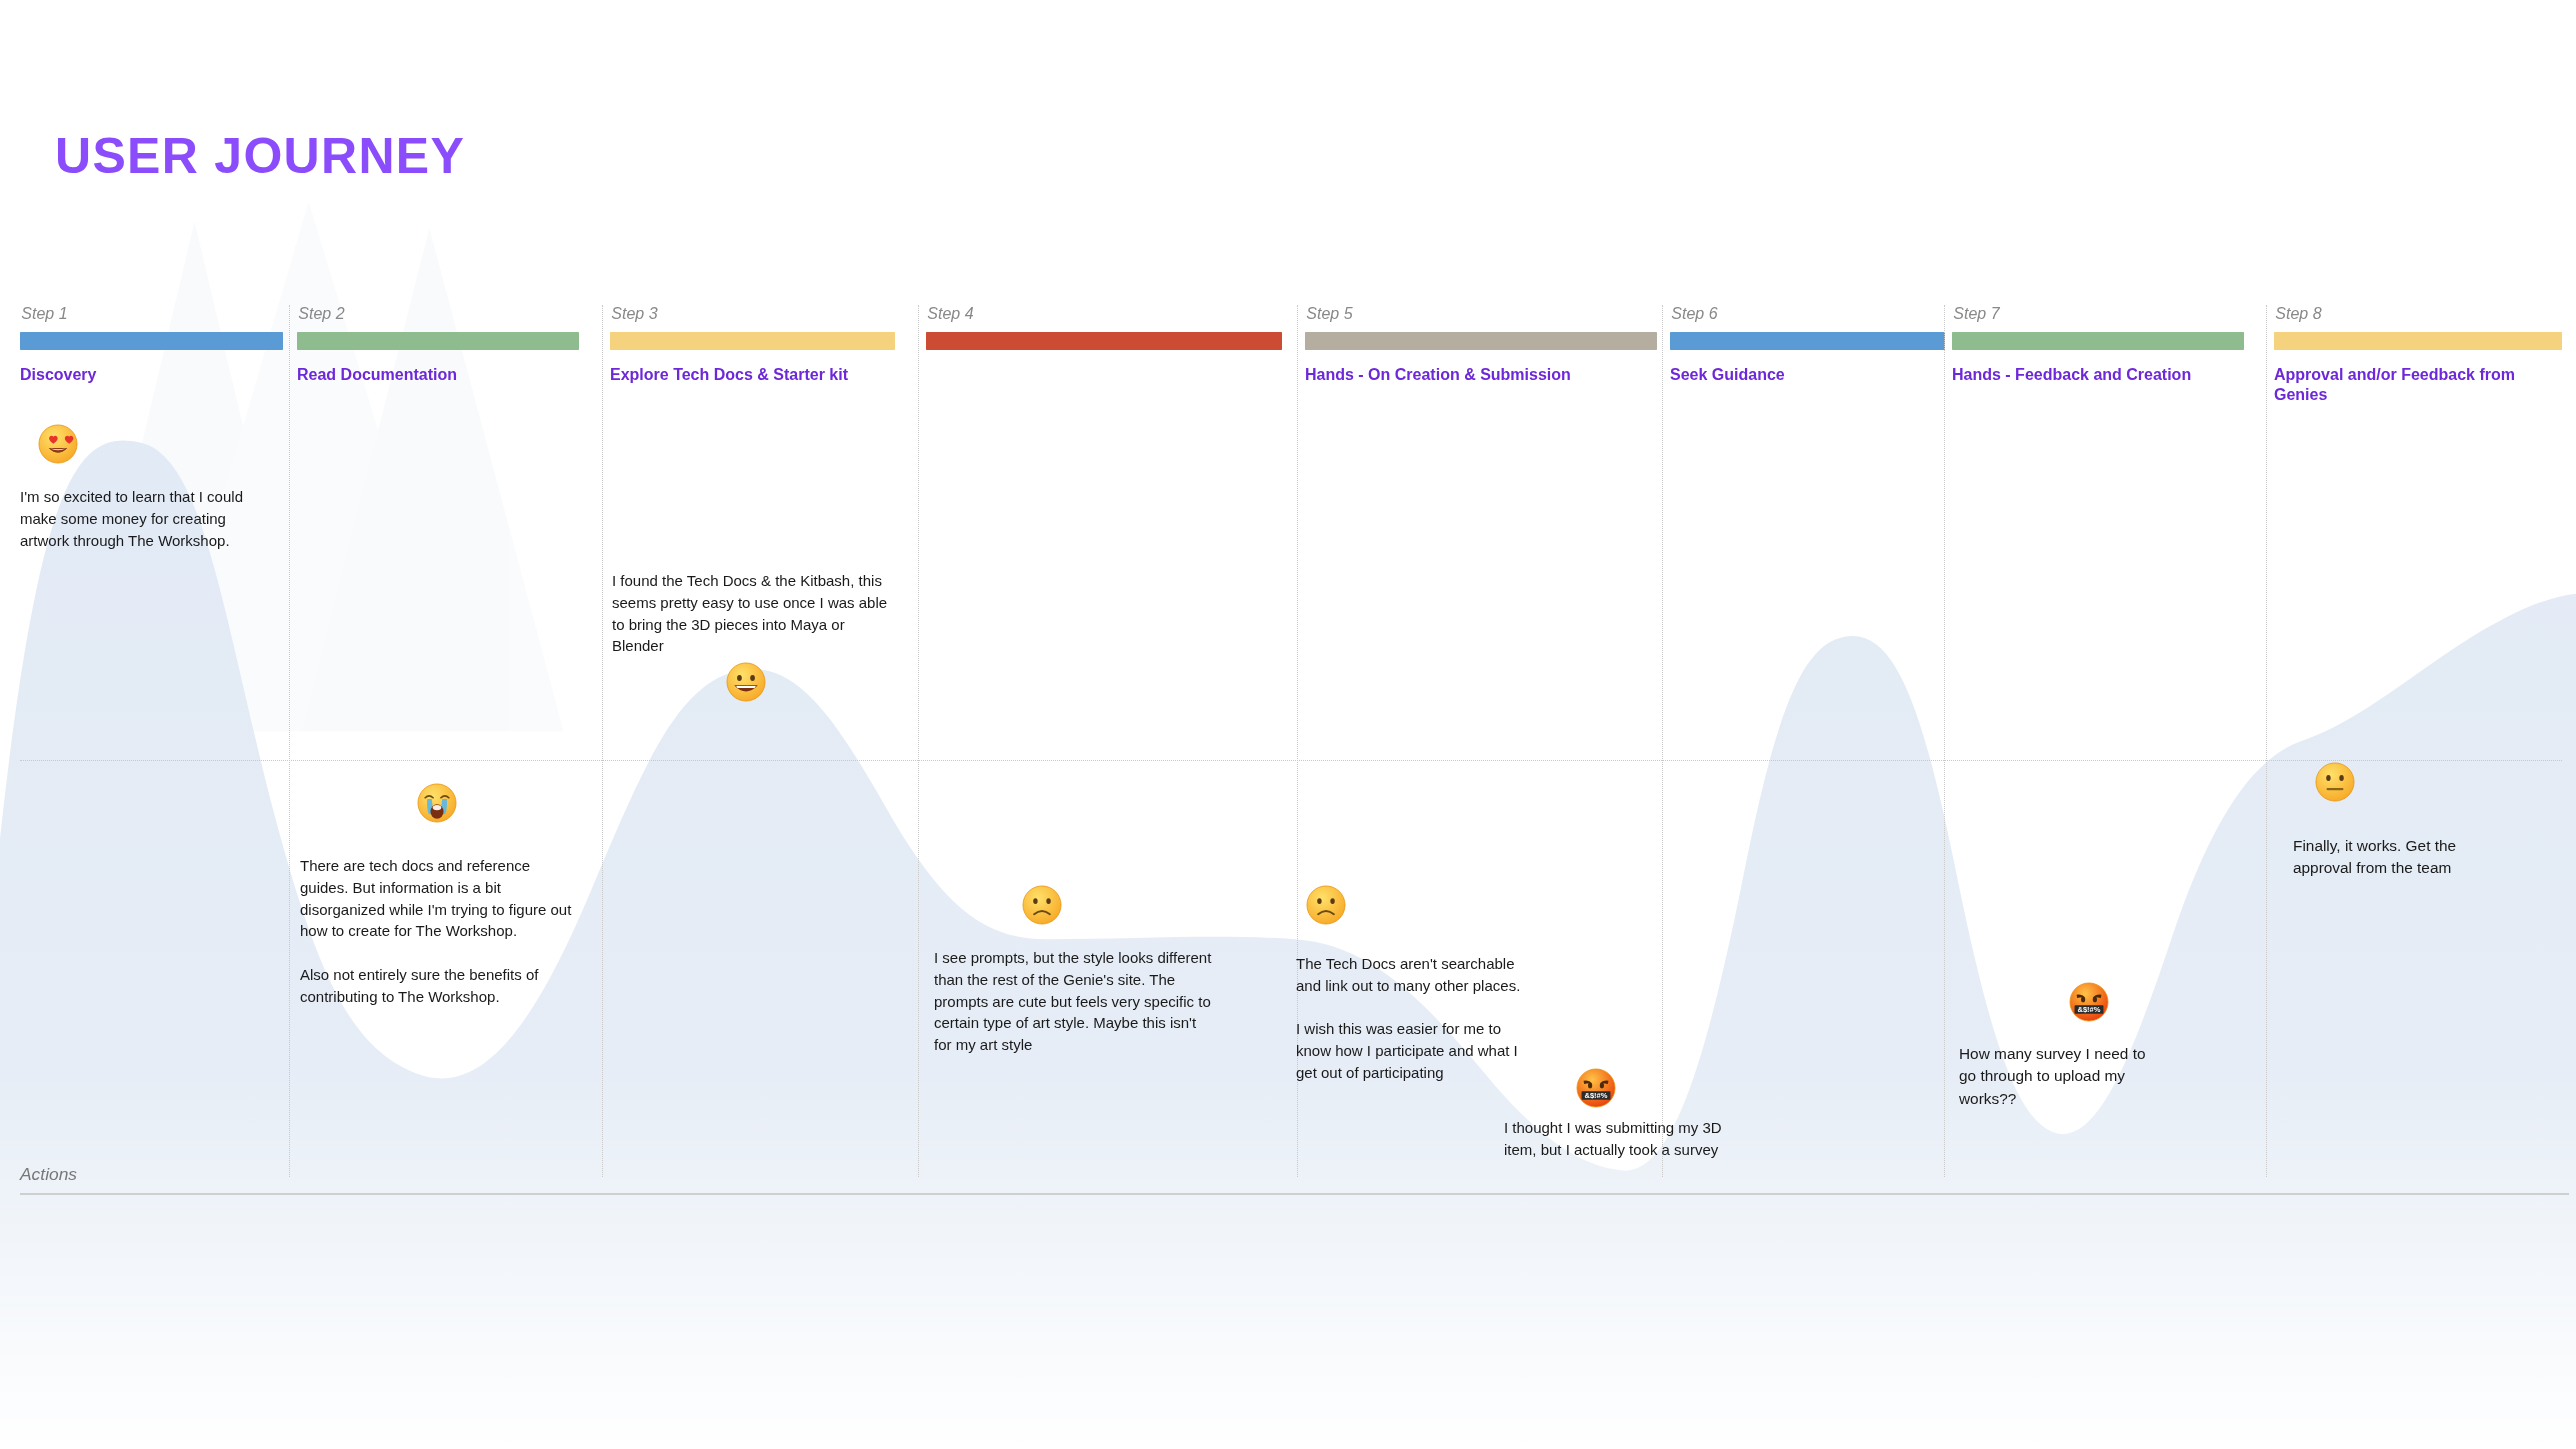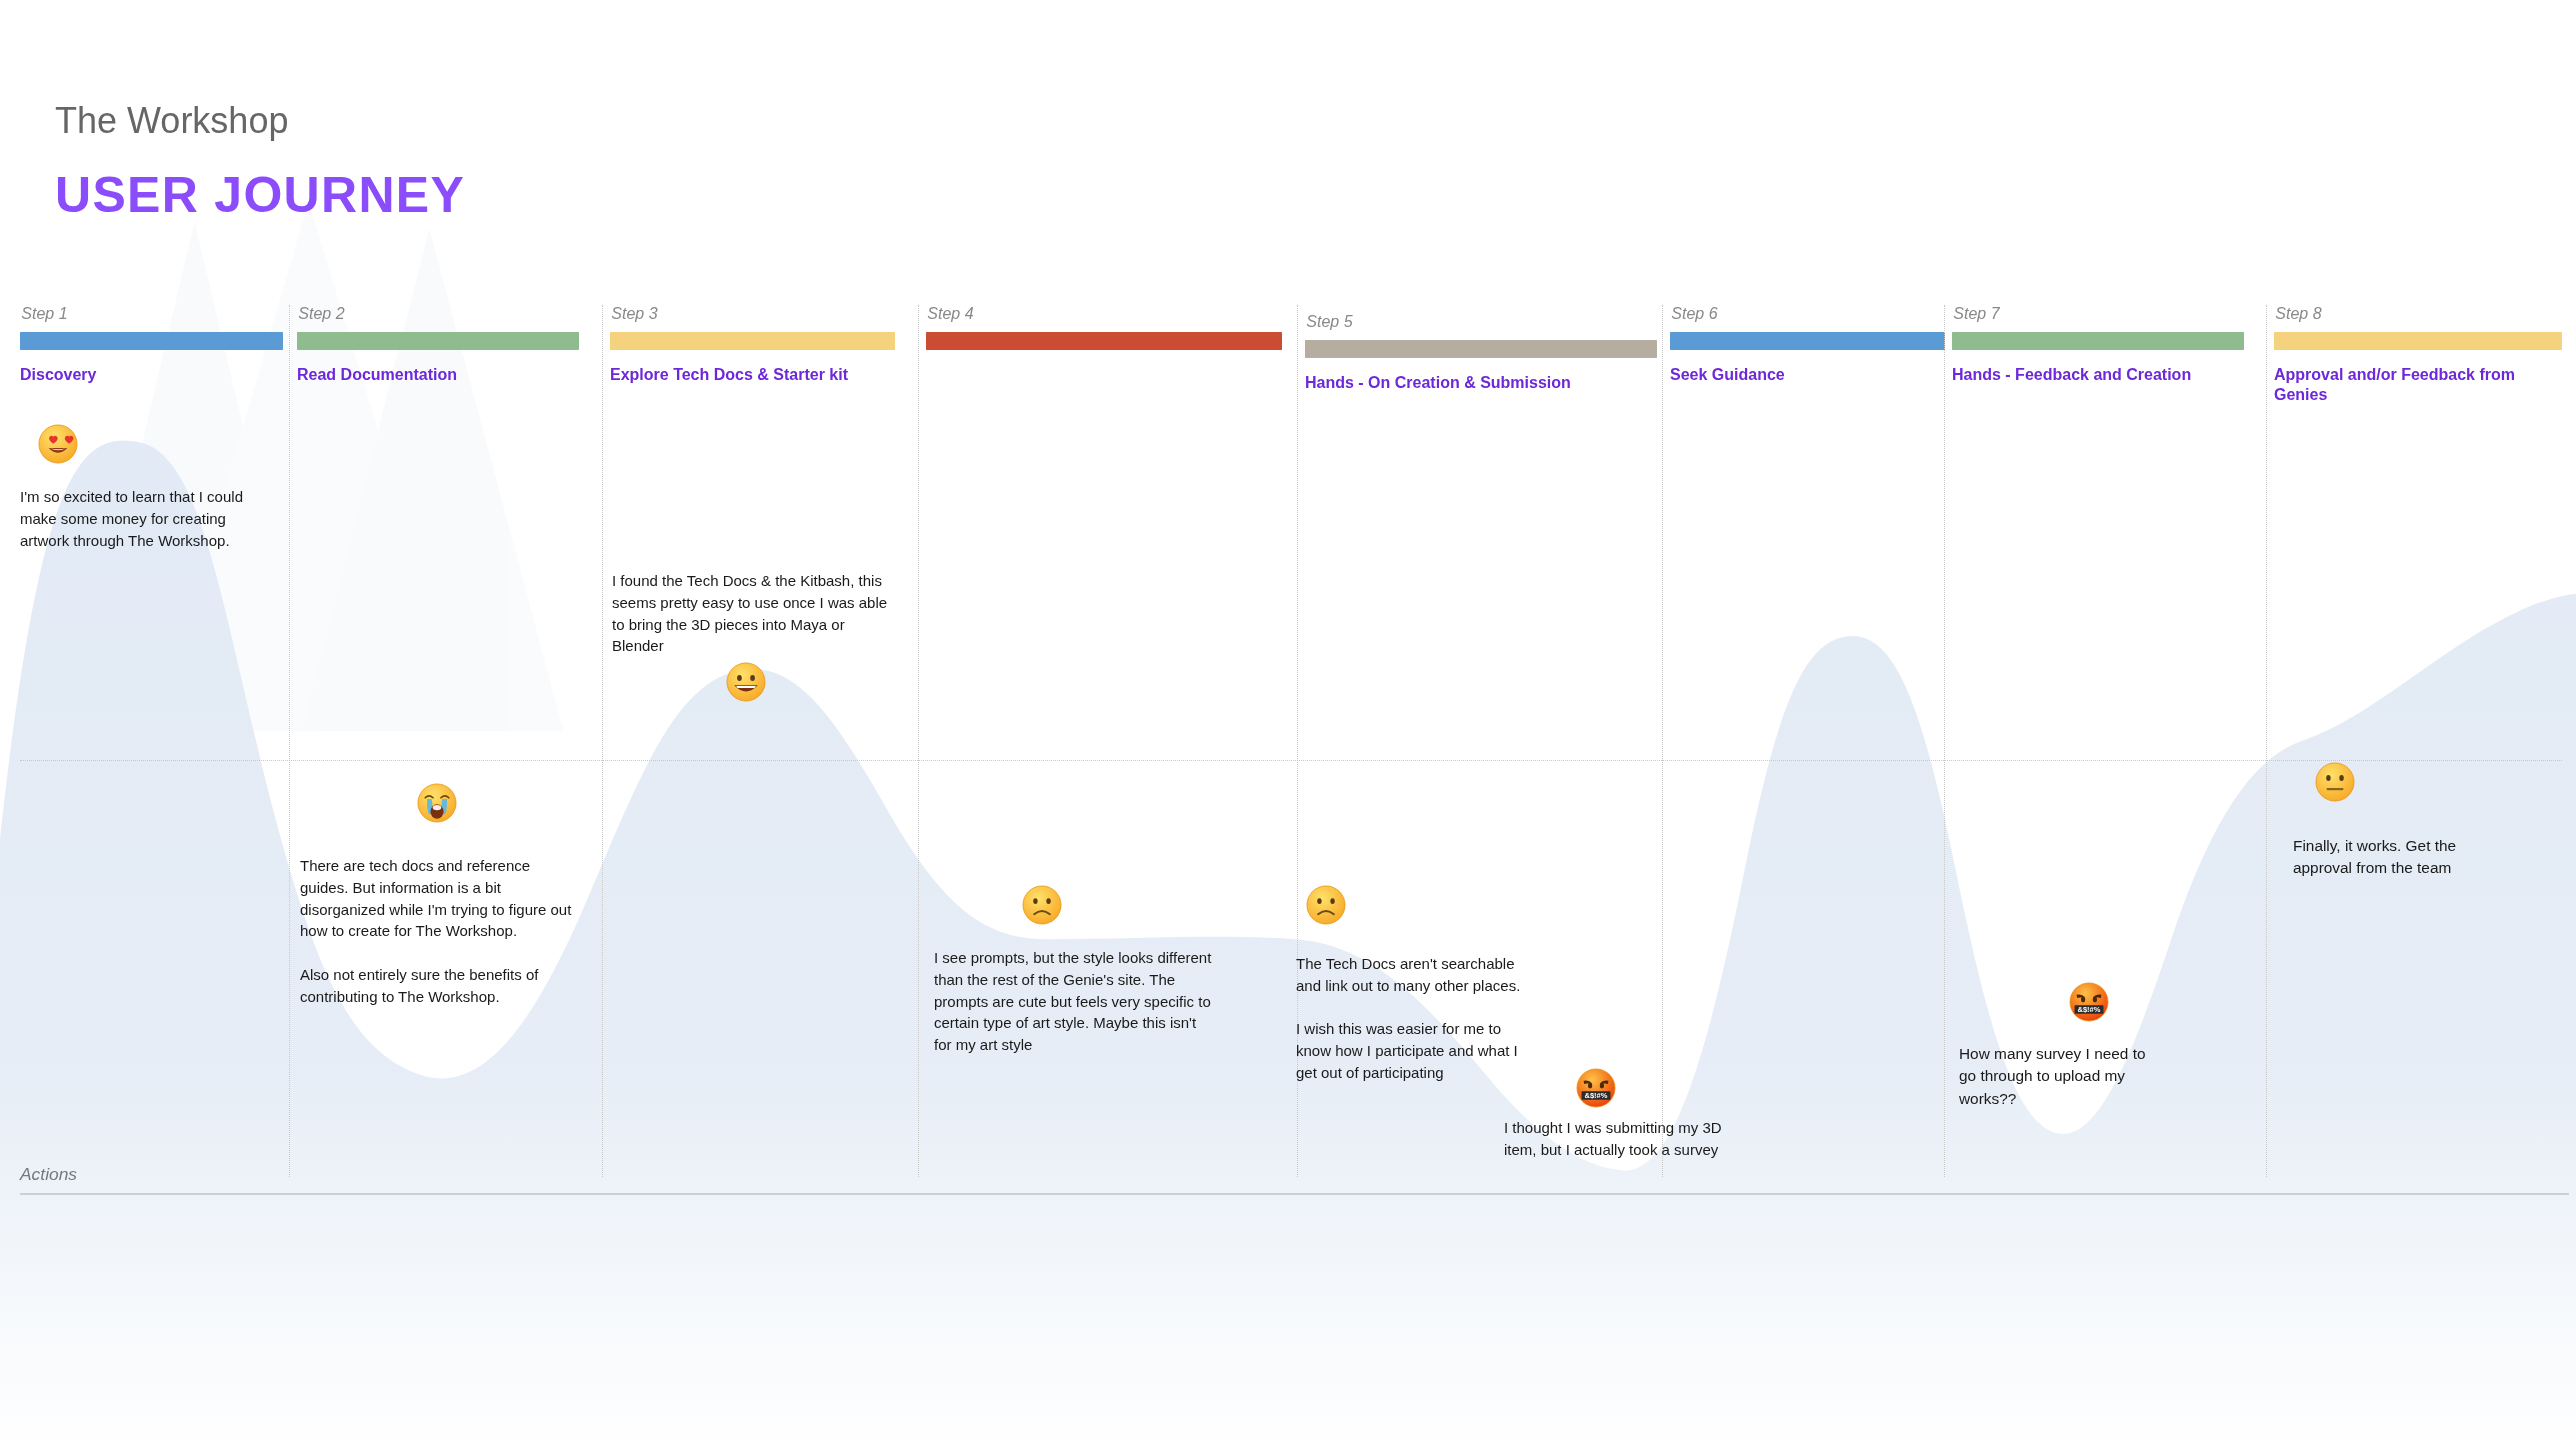--- a/index.html
+++ b/index.html
@@ -106,21 +106,20 @@
          C 2830,946 2870,1070 2920,1320
          C 2970,1560 3010,1680 3070,1690
          C 3130,1698 3180,1570 3240,1390
          C 3300,1215 3360,1130 3430,1105
          C 3520,1075 3600,1000 3700,940
          C 3760,905 3800,890 3840,885
          L 3840,2160 L 0,2160 Z" fill="url(#curveFade)"></path>
   </svg>
 
   <div class="hdr">
-    <div class="hdr-sub">The Workshop</div>
     <div class="hdr-title">USER JOURNEY</div>
   </div>
 
   <div class="mid-gridline"></div>
 
   <div id="grid">
       <div class="col" style="left: 20px; width: 263px;">
         <div class="step-kicker">Step 1</div>
         <div class="step-bar" style="background: rgb(91, 155, 213);"></div>
         <div class="step-title">Discovery</div>
@@ -135,21 +134,21 @@
         <div class="step-kicker">Step 3</div>
         <div class="step-bar" style="background: rgb(245, 211, 126);"></div>
         <div class="step-title">Explore Tech Docs &amp; Starter kit</div>
       </div>
       <div class="col-divider" style="left: 602px;"></div>
       <div class="col" style="left: 926px; width: 356px;">
         <div class="step-kicker">Step 4</div>
         <div class="step-bar" style="background: rgb(204, 75, 51);"></div>
       </div>
       <div class="col-divider" style="left: 918px;"></div>
-      <div class="col" style="left: 1305px; width: 352px; margin-top: 8px;">
+      <div class="col" style="left: 1305px; width: 352px;">
         <div class="step-kicker">Step 5</div>
         <div class="step-bar" style="background: rgb(181, 173, 160);"></div>
         <div class="step-title">Hands - On Creation &amp; Submission</div>
       </div>
       <div class="col-divider" style="left: 1297px;"></div>
       <div class="col" style="left: 1670px; width: 275px;">
         <div class="step-kicker">Step 6</div>
         <div class="step-bar" style="background: rgb(91, 155, 213);"></div>
         <div class="step-title">Seek Guidance</div>
       </div>

